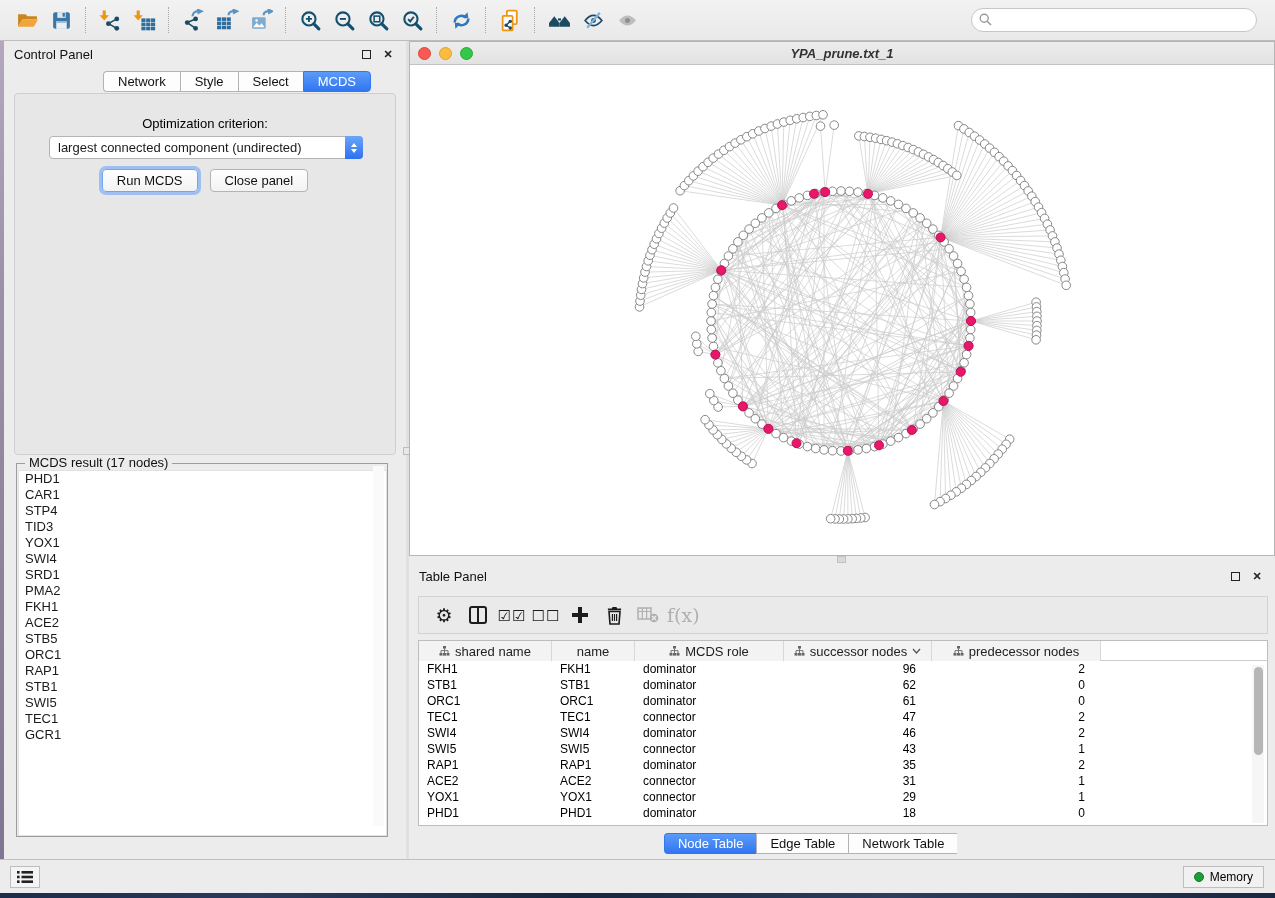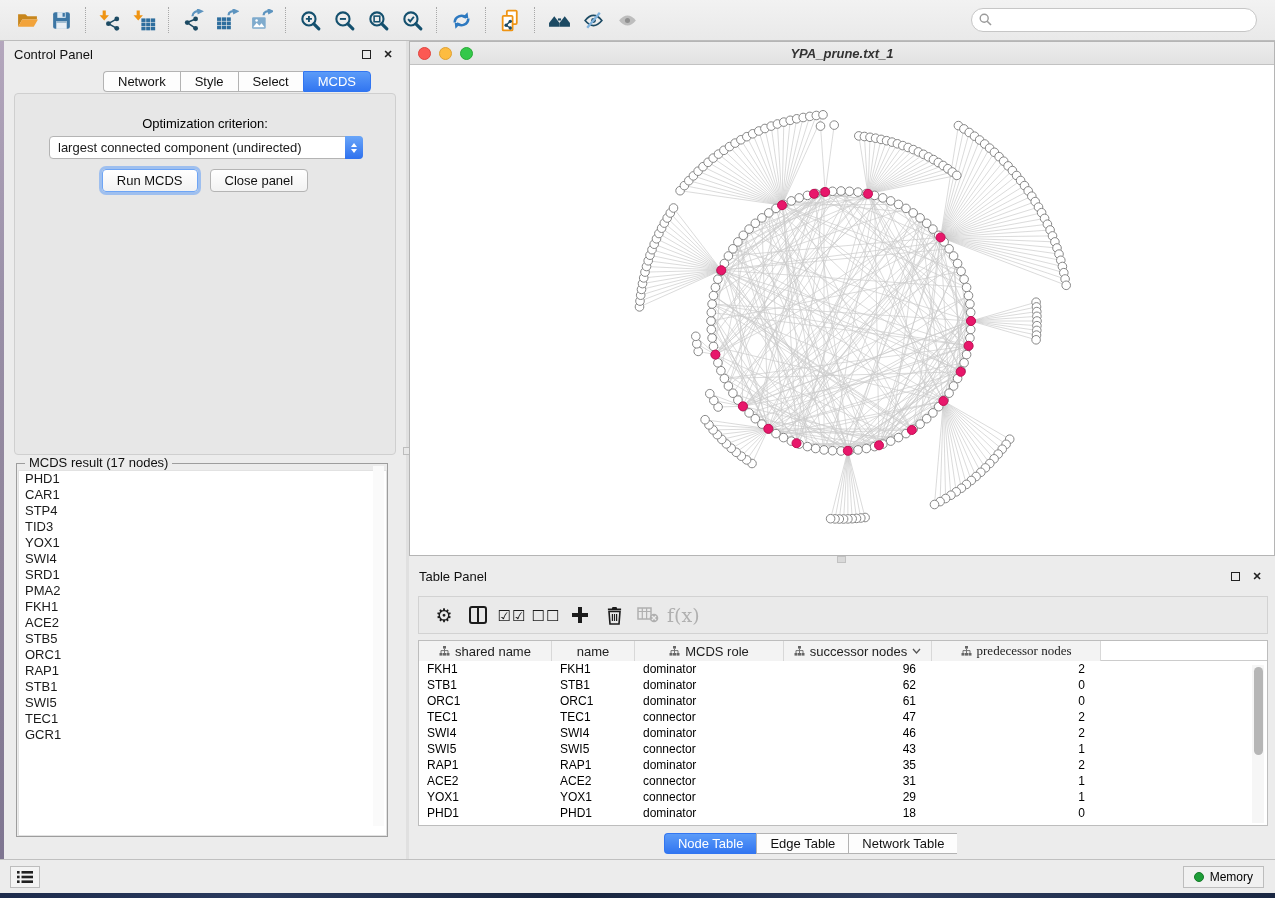--- a/index.html
+++ b/index.html
@@ -1139,21 +1139,21 @@
                 <rect x="7.5" y="7" width="3" height="2.6"></rect>
                 <rect x="4" y="7" width="3" height="2.6"></rect>
               </g>
               <path d="M5.5 2.6v2M2 7V4.6h7V7M5.5 4.6V7" stroke="#666" stroke-width="0.9" fill="none"></path>
             </svg>
             <span>successor nodes</span>
             <svg width="9" height="6" viewBox="0 0 9 6">
               <path d="M1 1l3.5 4L8 1" stroke="#555" stroke-width="1.3" fill="none"></path>
             </svg>
           </div>
-          <div class="th-cell" style="left: 513px; width: 169px; font-family: Liberation Serif, serif;">
+          <div class="th-cell" style="left: 513px; width: 169px;">
             <svg width="11" height="11" viewBox="0 0 11 11">
               <g fill="#666">
                 <rect x="4" y="0" width="3" height="2.6"></rect>
                 <rect x="0.5" y="7" width="3" height="2.6"></rect>
                 <rect x="7.5" y="7" width="3" height="2.6"></rect>
                 <rect x="4" y="7" width="3" height="2.6"></rect>
               </g>
               <path d="M5.5 2.6v2M2 7V4.6h7V7M5.5 4.6V7" stroke="#666" stroke-width="0.9" fill="none"></path>
             </svg>
             <span>predecessor nodes</span>

